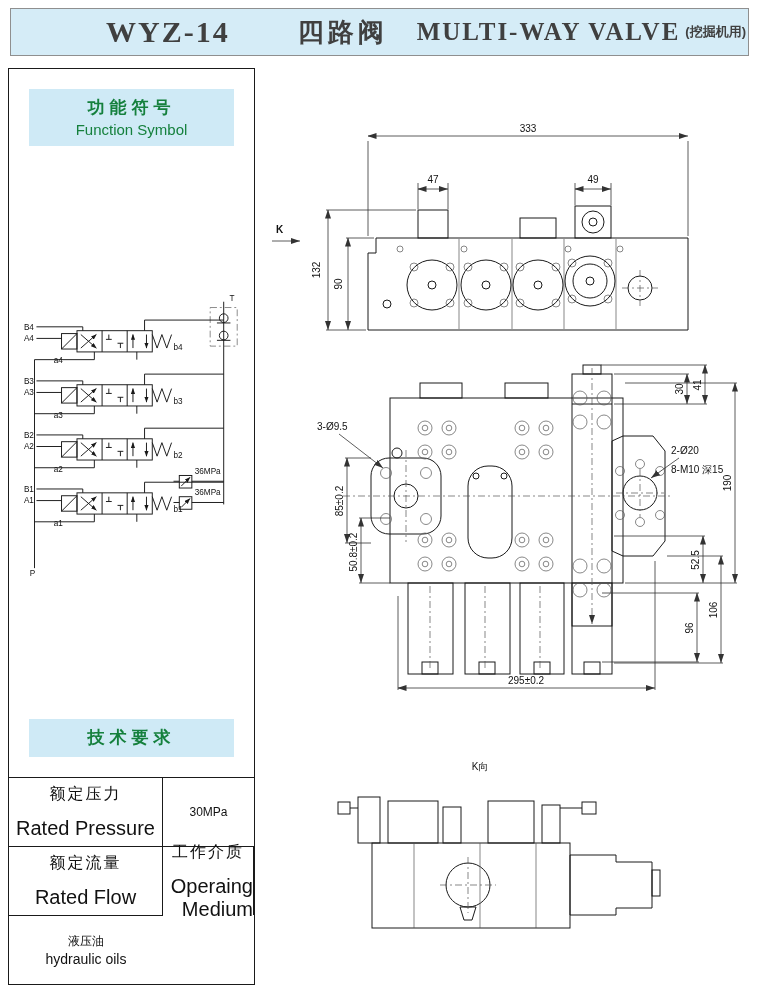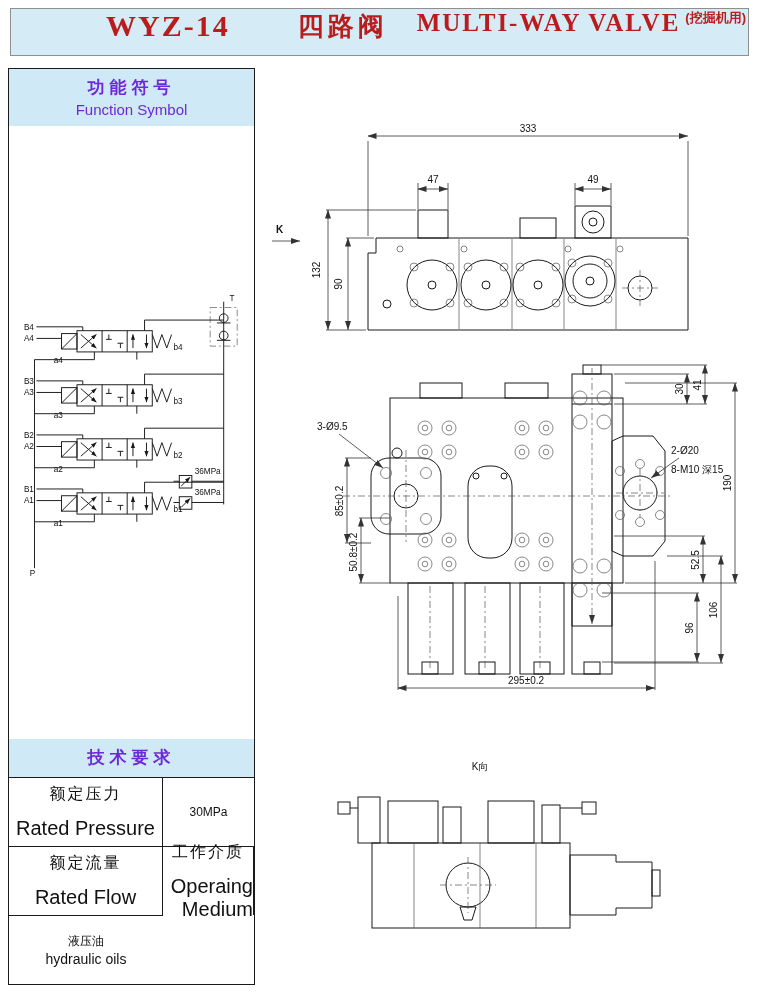--- a/index.html
+++ b/index.html
@@ -1,29 +1,29 @@
 <!DOCTYPE html>
 <html><head>
 <meta charset="utf-8">
 <style>
   * { margin:0; padding:0; box-sizing:border-box; }
   html,body { width:759px; height:999px; }
   body { background:#fff; font-family:"Liberation Sans", sans-serif; position:relative; overflow:hidden; color:#111; }
 
   .titlebar { position:absolute; left:10px; top:8px; width:739px; height:48px;
-    background:#d5ecf7; border:1px solid #8f8f8f; display:flex; 
-    padding-left:95px; color:#b91c1c; white-space:nowrap; }
+    background:#d5ecf7; border:1px solid #8f8f8f; display:flex; align-items:center;
+    padding-left:95px; color:#404040; white-space:nowrap; }
   .titlebar .model { font-family:"Liberation Serif", serif; font-size:30px; font-weight:bold; letter-spacing:2px; }
   .titlebar .cn { font-size:26px; font-weight:bold; margin-left:68px; letter-spacing:4px; }
   .titlebar .en { font-family:"Liberation Serif", serif; font-size:25px; font-weight:bold; margin-left:29px; letter-spacing:2px; }
   .titlebar .note { font-size:13px; font-weight:bold; margin-left:5px; }
 
   .left-panel { position:absolute; left:8px; top:68px; width:247px; height:917px;
     border:1px solid #1a1a1a; background:#fff; display:flex; flex-direction:column; }
-  .blue-box { margin:0; background:#cfeaf6; color:#6d28d9; text-align:center; padding:7px 0 8px; }
+  .blue-box { margin:20px; background:#cfeaf6; color:#15803d; text-align:center; padding:7px 0 8px; }
   .blue-box .cn { font-size:17px; font-weight:bold; letter-spacing:5px; }
   .blue-box .en { font-size:15px; margin-top:2px; }
   .schematic { flex:1; display:flex; align-items:center; justify-content:center; }
 
   .spec-table { display:grid; grid-template-columns:154px 1fr; grid-auto-rows:69px; }
   .spec-cell { border-top:1px solid #1a1a1a; display:flex; flex-direction:column;
     justify-content:center; align-items:center; text-align:center; }
   .spec-cell.label { border-right:1px solid #1a1a1a;text-align:right; }
   .spec-cell .cn { font-size:16px; letter-spacing:2px; }
   .spec-cell .en { font-size:20px; margin-top:12px; }

